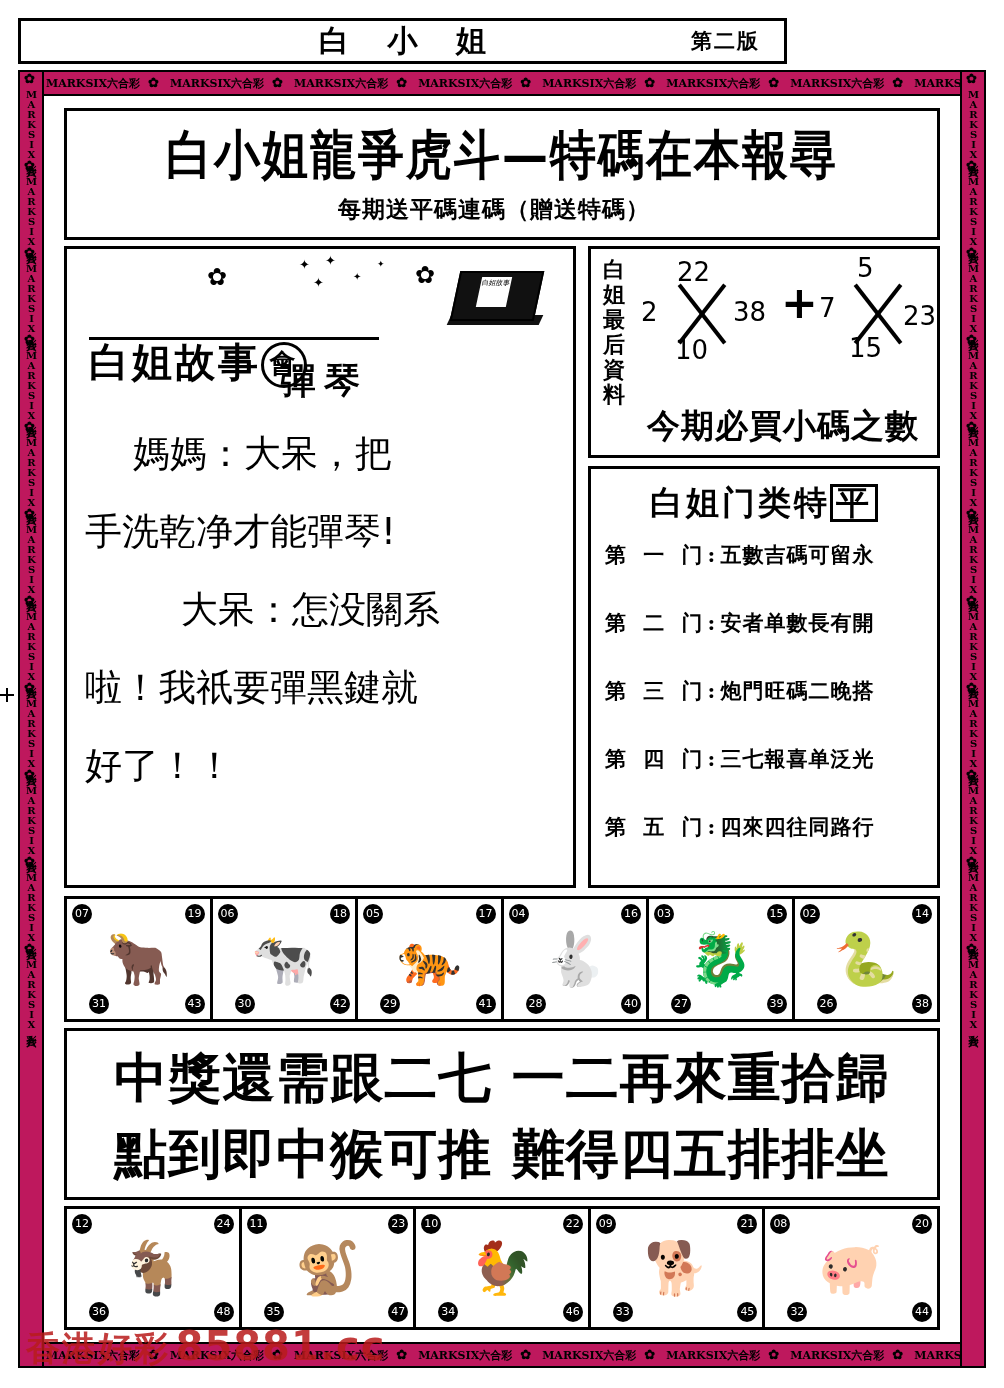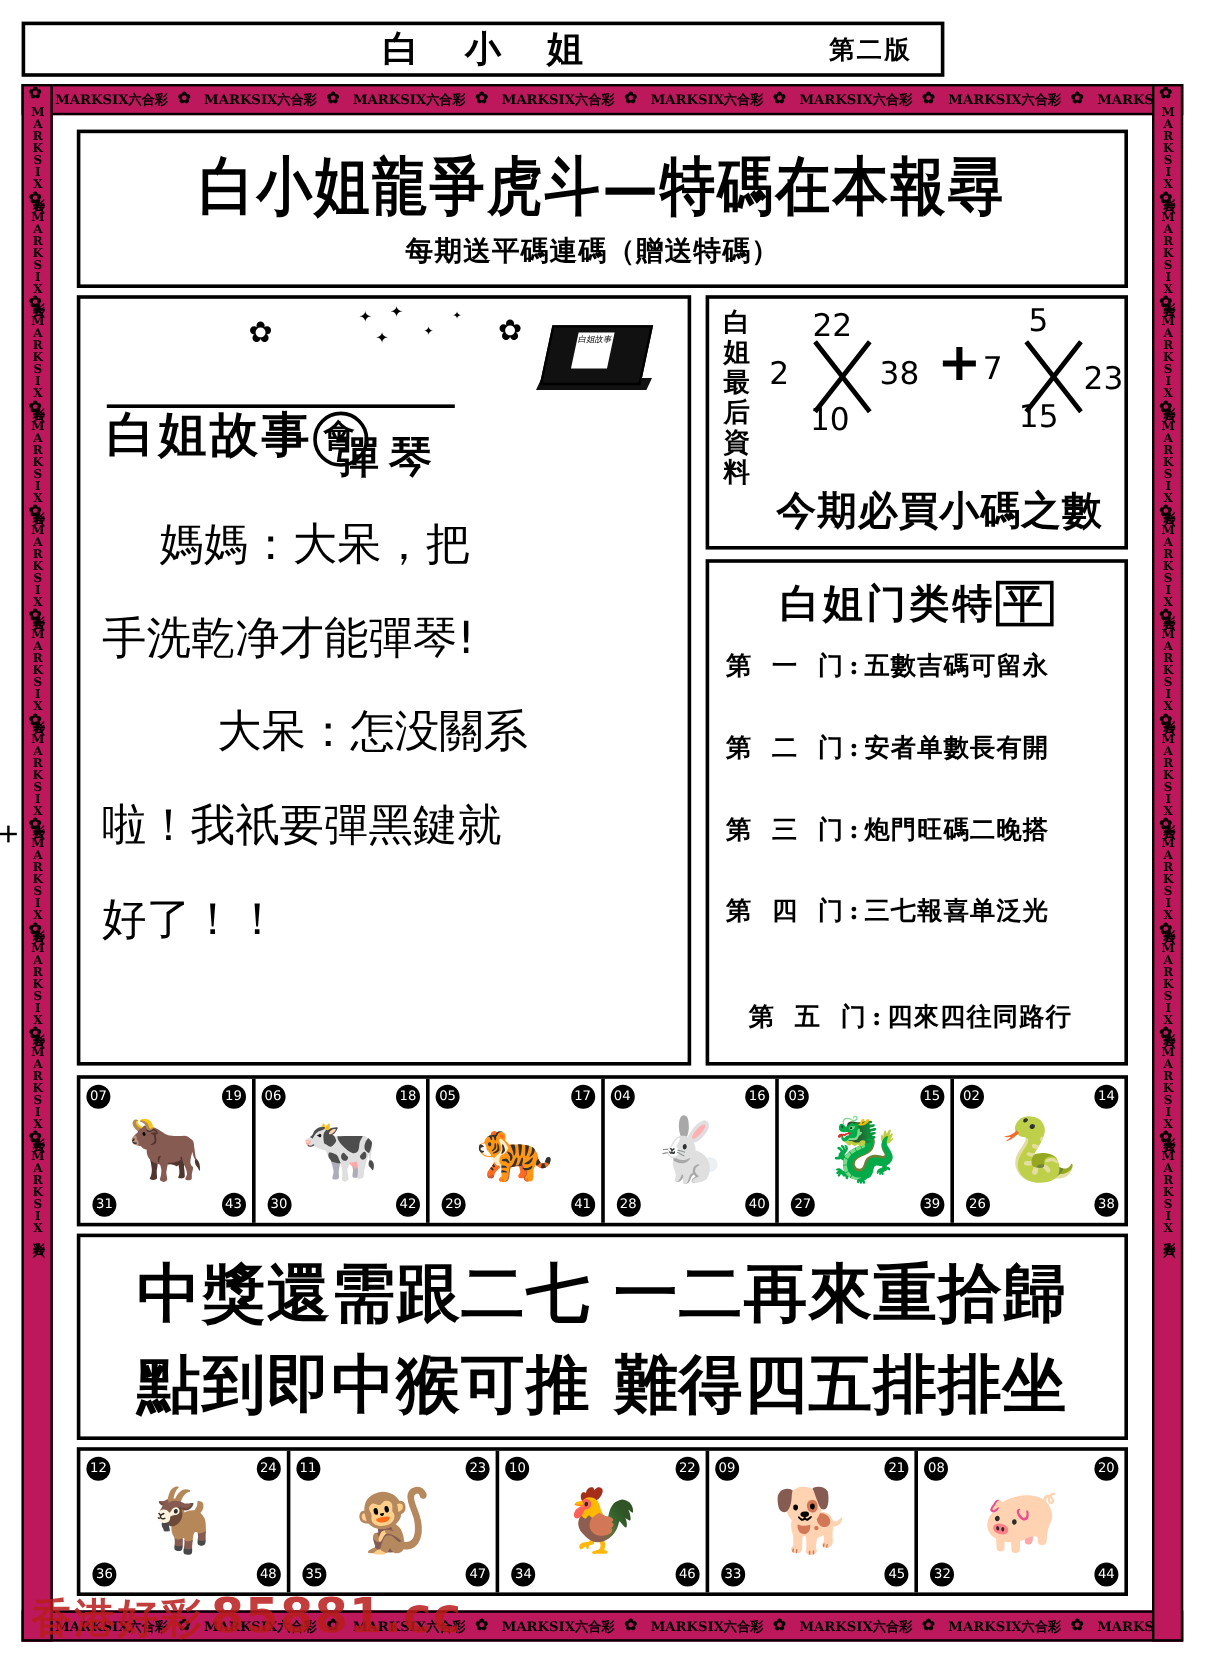--- a/index.html
+++ b/index.html
@@ -378,21 +378,21 @@
     border-radius: 50%;
     background: #000;
     color: #fff;
     font-size: 11px;
     line-height: 20px;
     text-align: center;
     font-family: "DejaVu Sans", sans-serif;
   }
   .ball.tl { left: 5px; top: 5px; }
   .ball.tr { right: 5px; top: 5px; }
-  .ball.bl { left: 10px; bottom: 5px; }
+  .ball.bl { left: 22px; bottom: 5px; }
   .ball.br { right: 5px; bottom: 5px; }
   .animal {
     position: absolute;
     left: 0; right: 0; top: 50%;
     transform: translateY(-50%);
     text-align: center;
     font-size: 52px;
     line-height: 60px;
   }
 
@@ -625,21 +625,21 @@
       </div>
       <div class="gate-row" style="top:140px;">
         <span class="gate-key">第 二 门:</span><span>安者单數長有開</span>
       </div>
       <div class="gate-row" style="top:208px;">
         <span class="gate-key">第 三 门:</span><span>炮門旺碼二晚搭</span>
       </div>
       <div class="gate-row" style="top:276px;">
         <span class="gate-key">第 四 门:</span><span>三七報喜单泛光</span>
       </div>
-      <div class="gate-row" style="top:364px;margin-left:19px;">
+      <div class="gate-row" style="top:344px;">
         <span class="gate-key">第 五 门:</span><span>四來四往同路行</span>
       </div>
     </div>
 
     <div class="zodiac-row zodiac-row-1" id="zodiac-row-0">
         <div class="zcell">
           <div class="ball tl">07</div>
           <div class="ball tr">19</div>
           <div class="ball bl">31</div>
           <div class="ball br">43</div>

